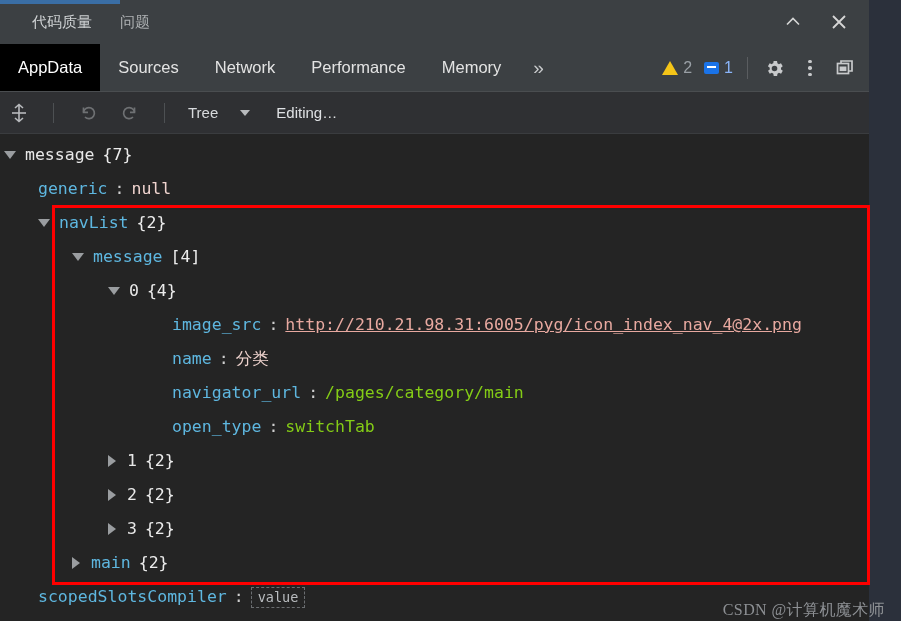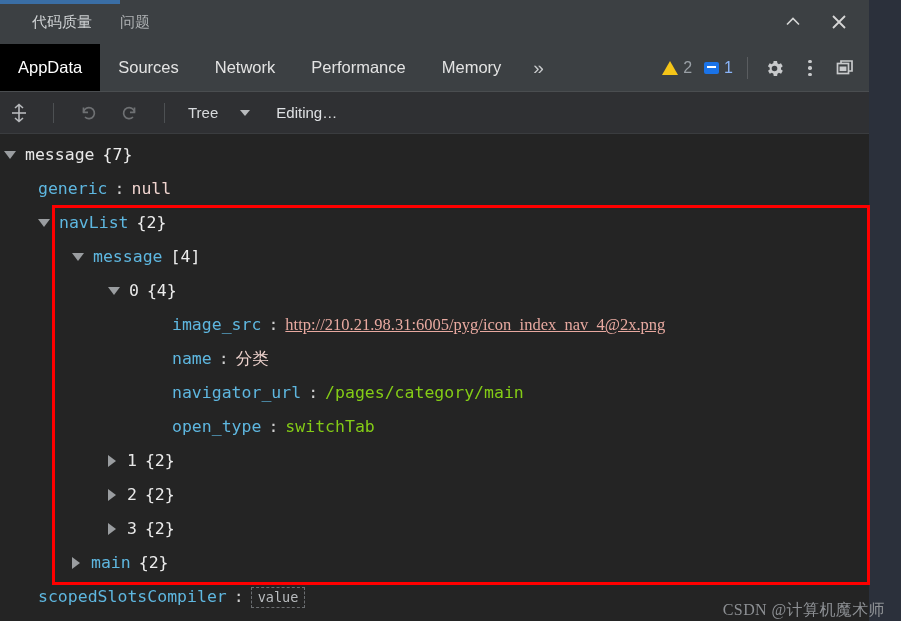--- a/index.html
+++ b/index.html
@@ -221,21 +221,21 @@
     word-break: break-all;
   }
   .v-chip {
     color: #b9bcbf;
     font-size: 13.5px;
     border: 1px dashed #6a6d70;
     padding: 1px 6px;
     display: inline-block;
     line-height: 17px;
   }
-  .wrapbox { display: inline-block; max-width: 560px; white-space: normal; font-family: Liberation Serif, serif; }
+  .wrapbox { display: inline-block; max-width: 560px; white-space: normal; }
 
   
   .i0 { padding-left: 4px; }
   .i1 { padding-left: 38px; }
   .i2 { padding-left: 38px; }
   .i3 { padding-left: 72px; }
   .i4 { padding-left: 108px; }
   .i6 { padding-left: 172px; }
 
   

